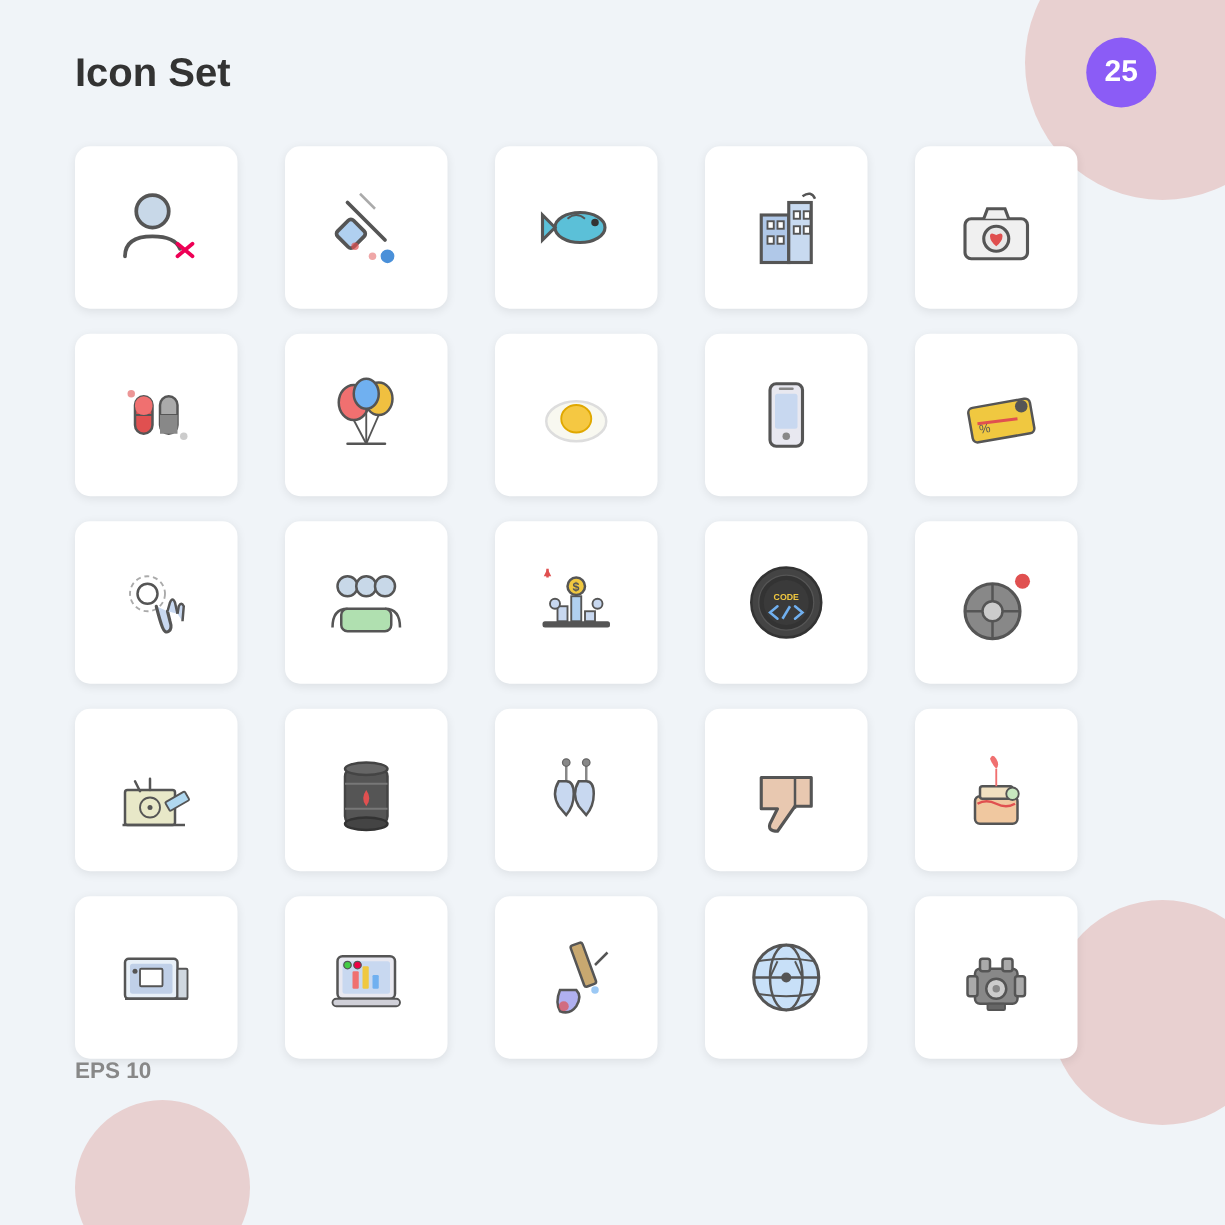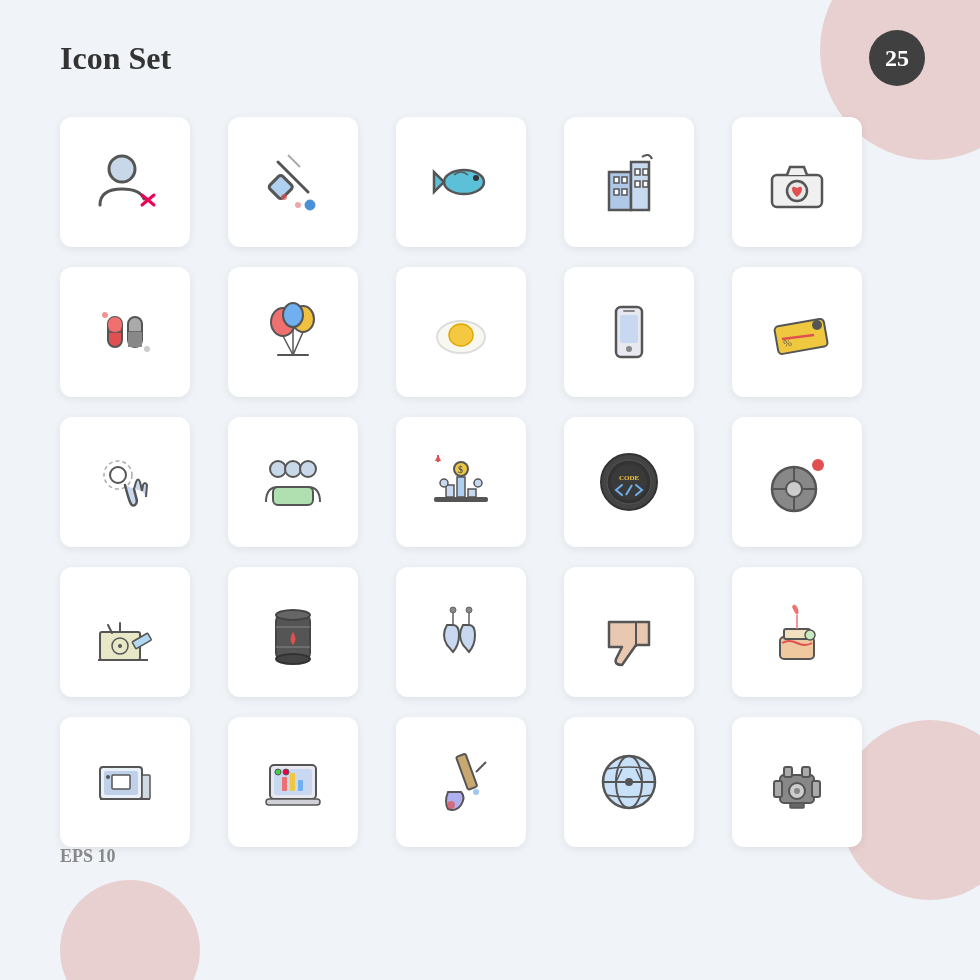--- a/index.html
+++ b/index.html
@@ -41,38 +41,37 @@
       height: 140px;
       background: #e8d0d0;
       border-radius: 50%;
       z-index: 0;
     }
 
     .page-container {
       position: relative;
       z-index: 1;
       padding: 40px 60px;
-      font-family: Liberation Serif, serif;
     }
 
     .header {
       display: flex;
       justify-content: space-between;
       align-items: flex-start;
       margin-bottom: 40px;
     }
 
     .title {
       font-size: 32px;
       font-weight: bold;
       color: #333;
     }
 
     .badge {
-      background: #404040;
+      background: #8b5cf6;
       color: white;
       border-radius: 50%;
       width: 56px;
       height: 56px;
       display: flex;
       align-items: center;
       justify-content: center;
       font-size: 24px;
       font-weight: bold;
       position: absolute;

